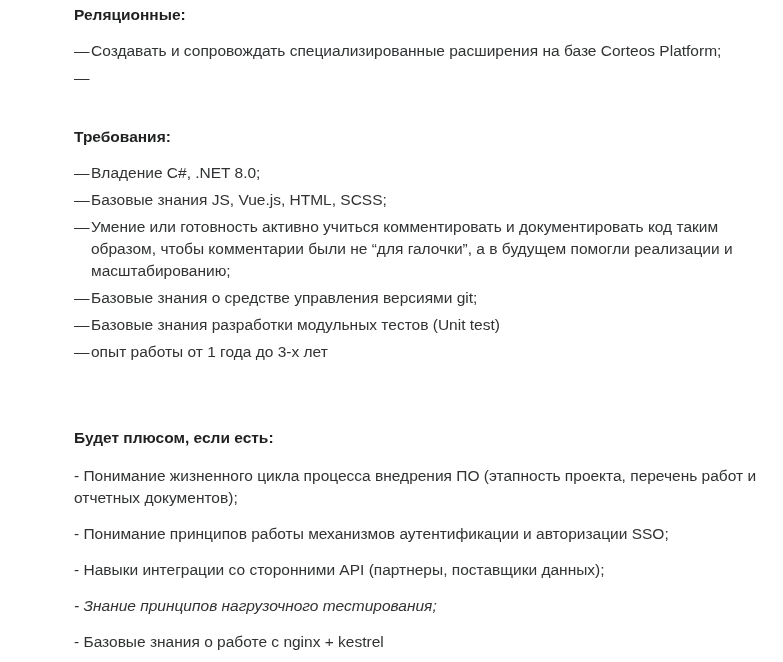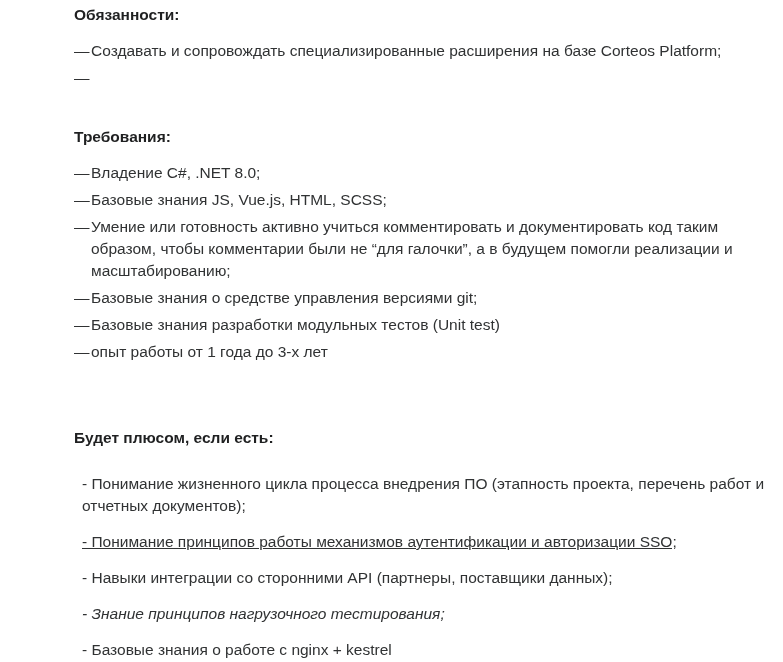--- a/index.html
+++ b/index.html
@@ -38,30 +38,30 @@
       position: relative;
       padding-left: 17px;
       margin-bottom: 5px;
     }
     ul.dash-list li .dash {
       position: absolute;
       left: 0;
       top: 0;
     }
     .plain-item {
-      margin: 8px;
+      margin: 0;
     }
   </style>
 </head>
 <body>
 
 <div class="content">
 
   <div>
-    <p class="section-title" style="position:absolute; top:4px; left:0;">Обязанности:</p>
+    <p class="section-title" style="position:absolute; top:4px; left:0;">Реляционные:</p>
     <ul class="dash-list" style="position:absolute; top:40px; left:0; width:690px;">
       <li>
         <span class="dash">—</span>
         <span>Создавать и сопровождать специализированные расширения на базе Corteos Platform;</span>
       </li>
       <li>
         <span class="dash">—</span>
       </li>
     </ul>
   </div>
@@ -95,19 +95,19 @@
       <li>
         <span class="dash">—</span>
         <span>опыт работы от 1 года до 3-х лет</span>
       </li>
     </ul>
   </div>
 
   <div>
     <p class="section-title" style="position:absolute; top:427px; left:0;text-align:right;">Будет плюсом, если есть:</p>
     <p class="plain-item" style="position:absolute; top:465px; left:0; width:690px;">- Понимание жизненного цикла процесса внедрения ПО (этапность проекта, перечень работ и отчетных документов);</p>
-    <p class="plain-item" style="position:absolute; top:523px; left:0; width:690px;text-decoration:underline;">- Понимание принципов работы механизмов аутентификации и авторизации SSO;</p>
+    <p class="plain-item" style="position:absolute; top:523px; left:0; width:690px;">- Понимание принципов работы механизмов аутентификации и авторизации SSO;</p>
     <p class="plain-item" style="position:absolute; top:559px; left:0; width:690px;">- Навыки интеграции со сторонними API (партнеры, поставщики данных);</p>
     <p class="plain-item" style="position:absolute; top:595px; left:0; width:690px;font-style:italic;">- Знание принципов нагрузочного тестирования;</p>
     <p class="plain-item" style="position:absolute; top:631px; left:0; width:690px;">- Базовые знания о работе с nginx + kestrel</p>
   </div>
 
 </div>
 
 </body></html>

